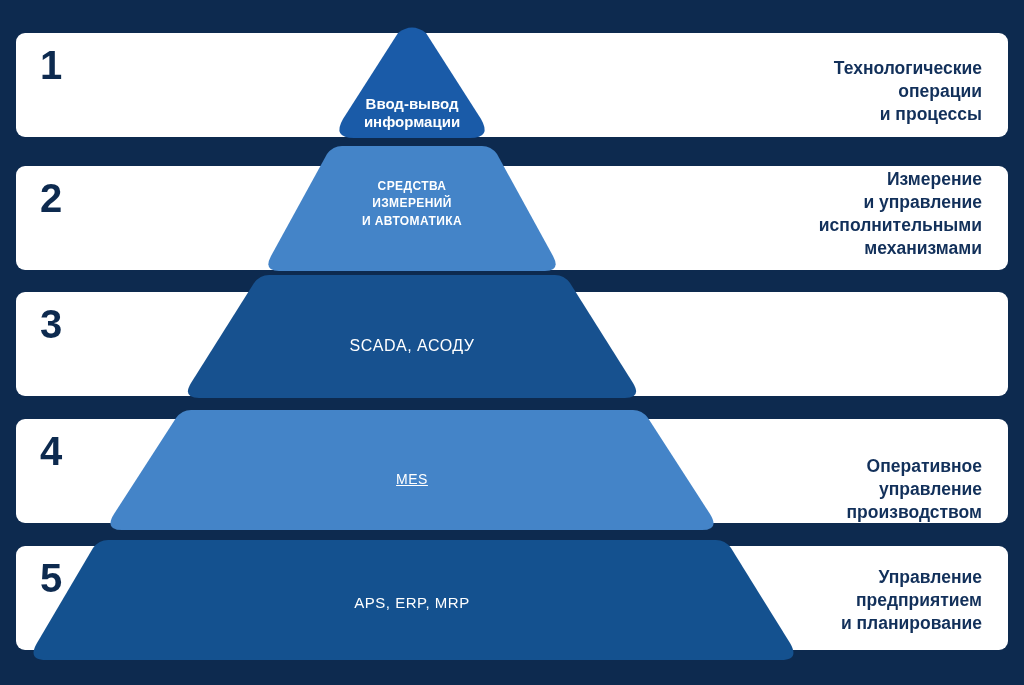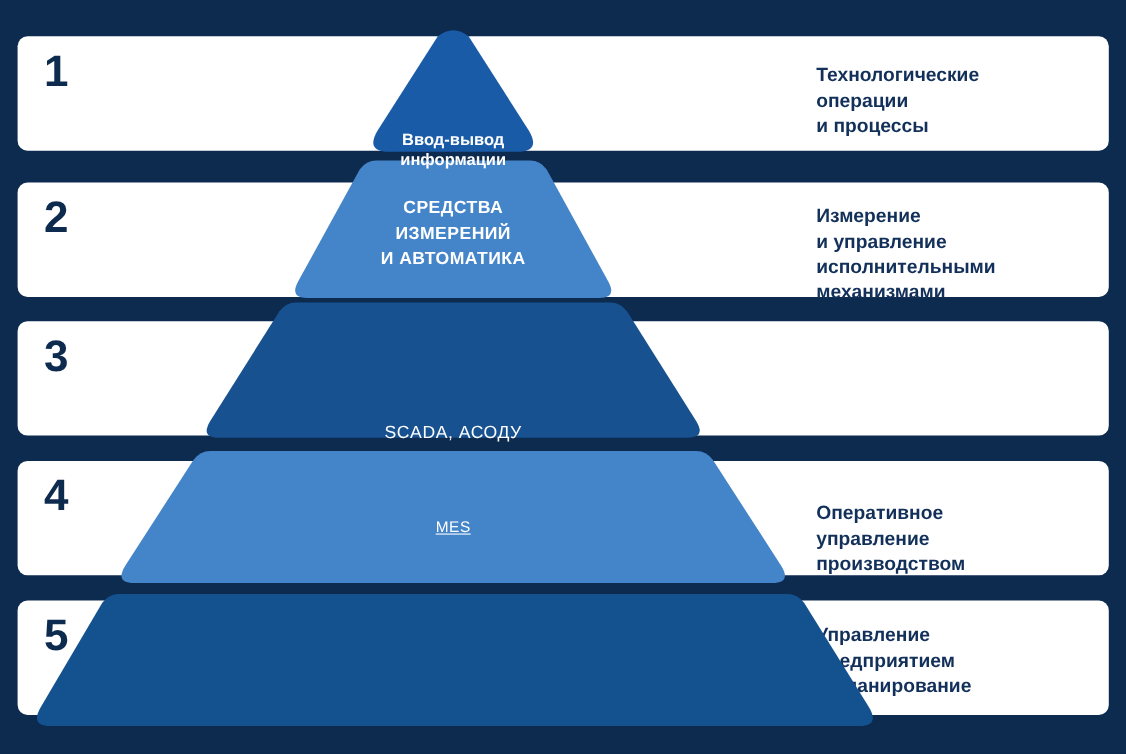--- a/index.html
+++ b/index.html
@@ -28,59 +28,59 @@
     font-weight:bold;
     color:#0d2a4f;
     letter-spacing:0px;
     line-height:1;
   }
   .row .desc{
     position:absolute;
     right:26px;
     top:0;
     width:240px;
-    text-align:left;
+    text-align:right;
     font-size:17.5px;
     font-weight:bold;
     line-height:1.32;
     color:#12305a;
     white-space:pre-line;
   }
 
   
   #pyramid{position:absolute;left:0;top:0;width:1024px;height:685px;pointer-events:none;}
 
   .lvl-label{
     position:absolute;
     text-align:center;
     color:#ffffff;
     pointer-events:none;
     white-space:pre-line;
   }
-  .lab1{font-size:15px;font-weight:bold;line-height:1.2;margin-top:24px;}
-  .lab2{font-size:16px;font-weight:bold;line-height:1.45;letter-spacing:.4px;}
-  .lab3{font-size:16px;font-weight:normal;line-height:1.2;letter-spacing:.5px;margin-top:48px;}
+  .lab1{font-size:15px;font-weight:bold;line-height:1.2;}
+  .lab2{font-size:12px;font-weight:bold;line-height:1.45;letter-spacing:.4px;}
+  .lab3{font-size:16px;font-weight:normal;line-height:1.2;letter-spacing:.5px;}
   .lab4{font-size:14px;font-weight:normal;line-height:1.2;letter-spacing:.5px;text-decoration:underline;}
   .lab5{font-size:15px;font-weight:normal;line-height:1.2;letter-spacing:.5px;}
 </style>
 </head>
 <body style="background: rgb(13, 42, 79);">
 
 <div id="stage">
 
   <div class="row" style="top:33px;height:104px;">
     <span class="num">1</span>
     <span class="desc" style="top:24px;">Технологические
 операции
 и процессы</span>
   </div>
 
   <div class="row" style="top:166px;height:104px;">
     <span class="num">2</span>
-    <span class="desc" style="top:19px;">Измерение
+    <span class="desc" style="top:2px;">Измерение
 и управление
 исполнительными
 механизмами</span>
   </div>
 
   <div class="row" style="top:292px;height:104px;">
     <span class="num">3</span>
   </div>
 
   <div class="row" style="top:419px;height:104px;">
@@ -152,14 +152,15 @@
 информации</div>
 
   <div class="lvl-label lab2" style="left:312px;top:178px;width:200px;">СРЕДСТВА
 ИЗМЕРЕНИЙ
 И АВТОМАТИКА</div>
 
   <div class="lvl-label lab3" style="left:312px;top:336px;width:200px;">SCADA, АСОДУ</div>
 
   <div class="lvl-label lab4" style="left:312px;top:471px;width:200px;">MES</div>
 
+  <div class="lvl-label lab5" style="left:312px;top:594px;width:200px;">APS, ERP, MRP</div>
 
 </div>
 
 </body></html>

